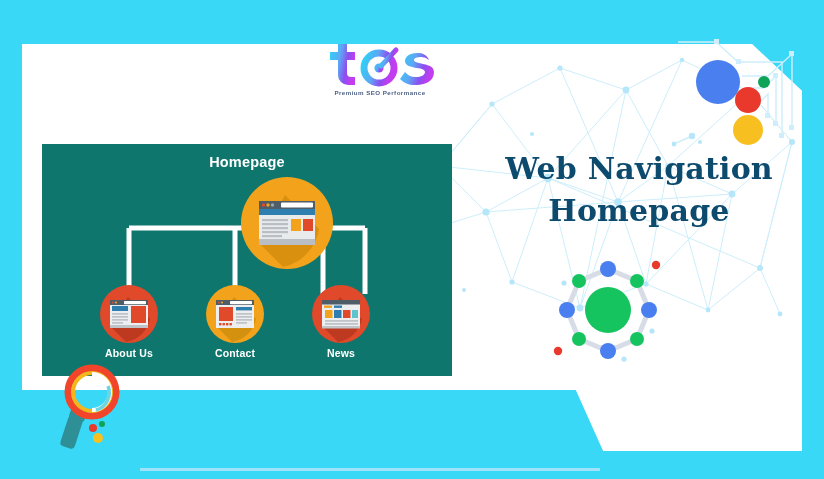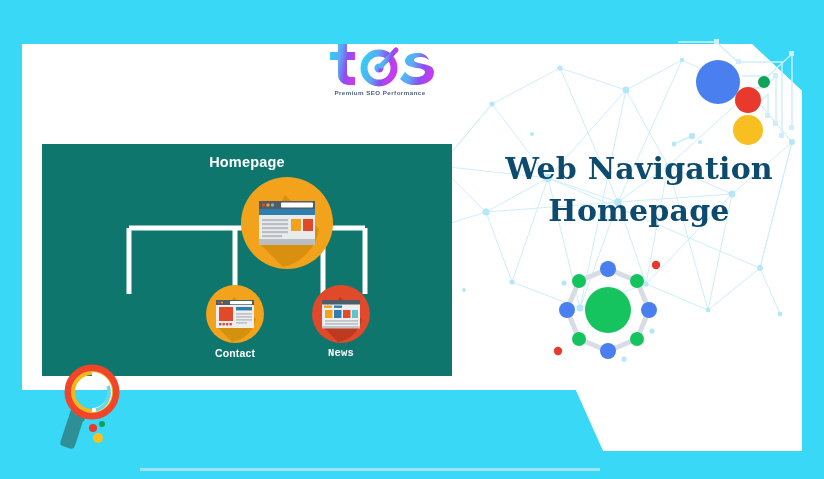--- a/index.html
+++ b/index.html
@@ -135,21 +135,21 @@
   
   #node-home { left: 199px; top: 33px; width: 92px; }
   #node-home .circ { width: 92px; height: 92px; background:#f2a31b; }
 
   .child { width: 92px; }
   .child .circ { width: 58px; height: 58px; }
   #node-about   { left: 41px;  top: 141px; }
   #node-about .circ   { background:#e0492a; }
   #node-products{ left: 147px; top: 141px; }
   #node-products .circ{ background:#f2a31b; }
-  #node-news    { left: 253px; top: 141px; font-family: Liberation Mono, monospace; }
+  #node-news    { left: 253px; top: 141px; }
   #node-news .circ    { background:#e0492a; }
   #node-contact { left: 359px; top: 141px; }
   #node-contact .circ { background:#f0ae21; }
 
   
   #magnifier {
     position: absolute;
     left: 52px; top: 362px;
     width: 76px; height: 88px;
     z-index: 7;
@@ -311,20 +311,42 @@
             <rect x="21" y="54" width="26" height="2.2"></rect>
             <rect x="21" y="58" width="20" height="2.2"></rect>
           </g>
           <rect x="50" y="42" width="10" height="12" fill="#f2a31b"></rect>
           <rect x="62" y="42" width="10" height="12" fill="#e0492a"></rect>
           <rect x="18" y="62" width="56" height="6" fill="#b9bec4"></rect>
         </svg>
       </div>
     </div>
 
+    <div class="node child" id="node-about">
+      <div class="circ">
+        <svg width="58" height="58" viewBox="0 0 58 58" xmlns="http://www.w3.org/2000/svg">
+          <path d="M28,12 L50,34 A29,29 0 0 1 26,57 L10,41 Z" fill="#bd3a20"></path>
+          <rect x="10" y="15" width="38" height="28" fill="#eceeef"></rect>
+          <rect x="10" y="15" width="38" height="5" fill="#4e5d67"></rect>
+          <circle cx="13" cy="17.5" r="1.1" fill="#e0492a"></circle>
+          <circle cx="16" cy="17.5" r="1.1" fill="#f2a31b"></circle>
+          <rect x="24" y="16" width="22" height="3.2" rx="0.8" fill="#ffffff"></rect>
+          <rect x="12" y="21" width="16" height="5" fill="#2e7fb0"></rect>
+          <g fill="#bfc4c9">
+            <rect x="12" y="28" width="16" height="1.7"></rect>
+            <rect x="12" y="31" width="16" height="1.7"></rect>
+            <rect x="12" y="34" width="16" height="1.7"></rect>
+            <rect x="12" y="37" width="11" height="1.7"></rect>
+          </g>
+          <rect x="31" y="21" width="15" height="17" fill="#e0492a"></rect>
+          <rect x="10" y="40" width="38" height="3" fill="#bfc4c9"></rect>
+        </svg>
+      </div>
+      <div class="label">About Us</div>
+    </div>
 
     <div class="node child" id="node-products">
       <div class="circ">
         <svg width="58" height="58" viewBox="0 0 58 58" xmlns="http://www.w3.org/2000/svg">
           <path d="M28,12 L50,34 A29,29 0 0 1 26,57 L10,41 Z" fill="#d4900f"></path>
           <rect x="10" y="15" width="38" height="28" fill="#eceeef"></rect>
           <rect x="10" y="15" width="38" height="5" fill="#4e5d67"></rect>
           <circle cx="13" cy="17.5" r="1.1" fill="#e0492a"></circle>
           <circle cx="16" cy="17.5" r="1.1" fill="#f2a31b"></circle>
           <rect x="24" y="16" width="22" height="3.2" rx="0.8" fill="#ffffff"></rect>

